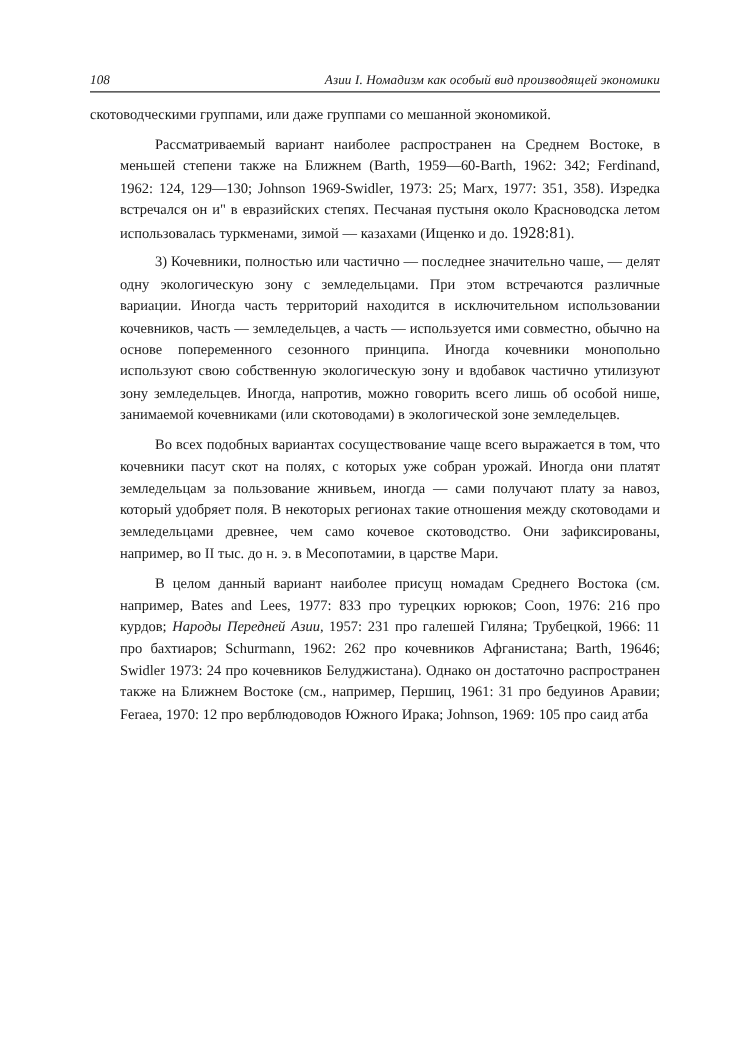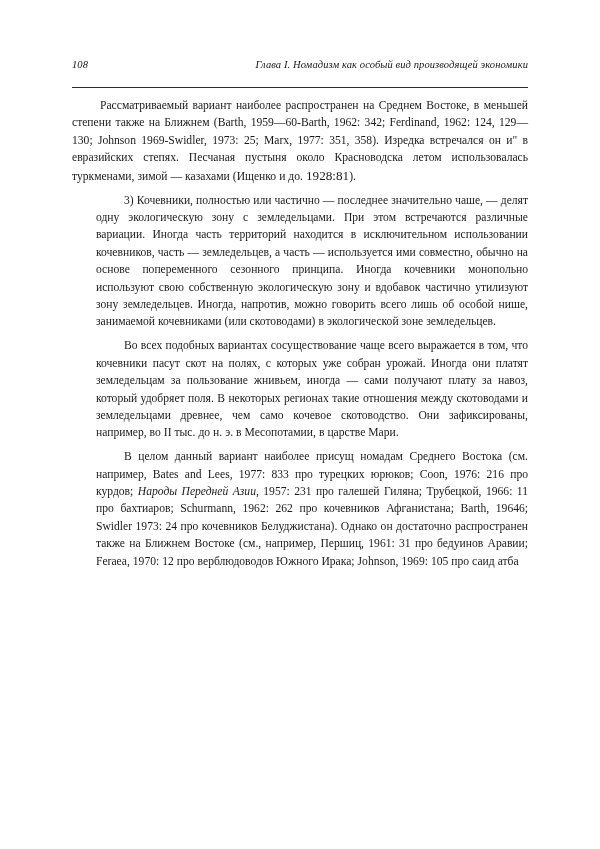--- a/index.html
+++ b/index.html
@@ -34,21 +34,21 @@
 
   
   .runhead {
     display: flex;
     align-items: center;
     width: 100%;
     font-style: italic;
     font-size: 10.5px;
     line-height: 13px;
     letter-spacing: 0.1px;
-    padding-bottom: 16px;
+    padding-bottom: 2px;
     border-bottom: 1px solid #2b2b2b;
     color: #161616;
   }
   .runhead .folio {
     width: 86px;
     flex: 0 0 86px;
     text-align: left;
   }
   .runhead .chapter-title {
     flex: 1 1 auto;
@@ -94,25 +94,26 @@
 </style>
 </head>
 <body>
 
 <div class="page">
 
   <div class="content">
 
     <div class="runhead">
       <span class="folio">108</span>
-      <span class="chapter-title">Глава I. Номадизм как особый вид производящей экономики</span>
+      <span class="chapter-title">Азии I. Номадизм как особый вид производящей экономики</span>
     </div>
 
     <div class="body-text">
 
+      <p class="para flush">скотоводческими       группами,      или      даже      группами со мешанной экономикой.</p>
 
       <p class="para"><span>Рассматриваемый вариант наиболее распространен на Среднем Востоке, в меньшей степени также на Ближнем (Barth, 1959—60-Barth, 1962: 342; Ferdinand, 1962: 124, 129—130; Johnson 1969-Swidler, 1973: 25; Marx, 1977: 351, 358). Изредка встречался он и" в евразийских степях. Песчаная пустыня около Красноводска летом использовалась туркменами, зимой — казахами (Ищенко и до. </span><span class="big">1928:81</span><span>).</span></p>
 
       <p class="para">3) Кочевники, полностью или частично — последнее значительно чаше, — делят одну экологическую зону с земледельцами. При этом встречаются различные вариации. Иногда часть территорий находится в исключительном использовании кочевников, часть — земледельцев, а часть — используется ими совместно, обычно на основе попеременного сезонного принципа. Иногда кочевники монопольно используют свою собственную экологическую зону и вдобавок частично утилизуют зону земледельцев. Иногда, напротив, можно говорить всего лишь об особой нише, занимаемой кочевниками (или скотоводами) в экологической зоне земледельцев.</p>
 
       <p class="para">Во всех подобных вариантах сосуществование чаще всего выражается в том, что кочевники пасут скот на полях, с которых уже собран урожай. Иногда они платят земледельцам за пользование жнивьем, иногда — сами получают плату за навоз, который удобряет поля. В некоторых регионах такие отношения между скотоводами и земледельцами древнее, чем само кочевое скотоводство. Они зафиксированы, например, во II тыс. до н. э. в Месопотамии, в царстве Мари.</p>
 
       <p class="para"><span>В целом данный вариант наиболее присущ номадам Среднего Востока (см. например, Bates and Lees, 1977: 833 про турецких юрюков; Coon, 1976: 216 про курдов; </span><span class="it">Народы Передней Азии,</span><span> 1957: 231 про галешей Гиляна; Трубецкой, 1966: 11 про бахтиаров; Schurmann, 1962: 262 про кочевников Афганистана; Barth, 19646; Swidler 1973: 24 про кочевников Белуджистана). Однако он достаточно распространен также на Ближнем Востоке (см., например, Першиц, 1961: 31 про бедуинов Аравии; Feraea, 1970: 12 про верблюдоводов Южного Ирака; Johnson, 1969: 105 про саид атба</span></p>
 
     </div>

